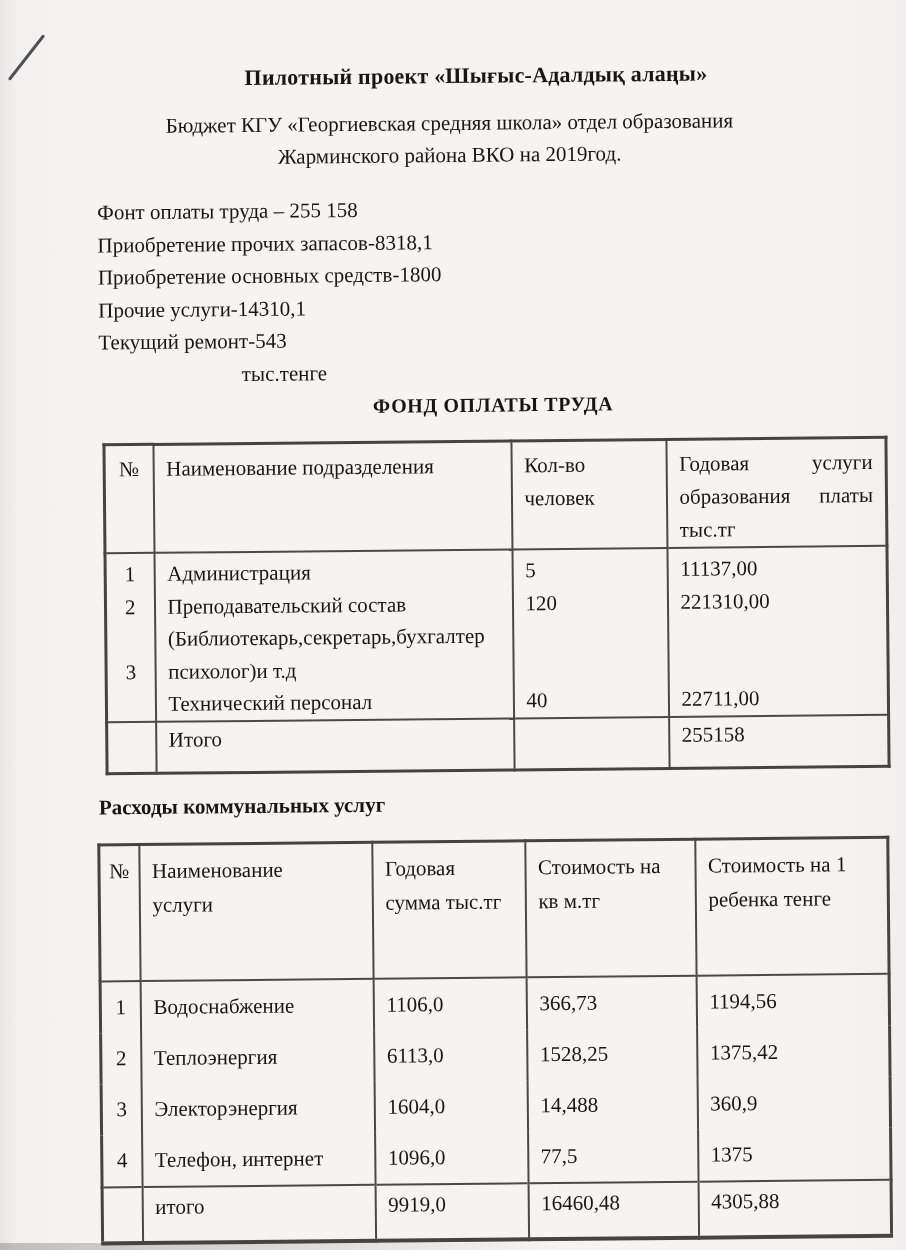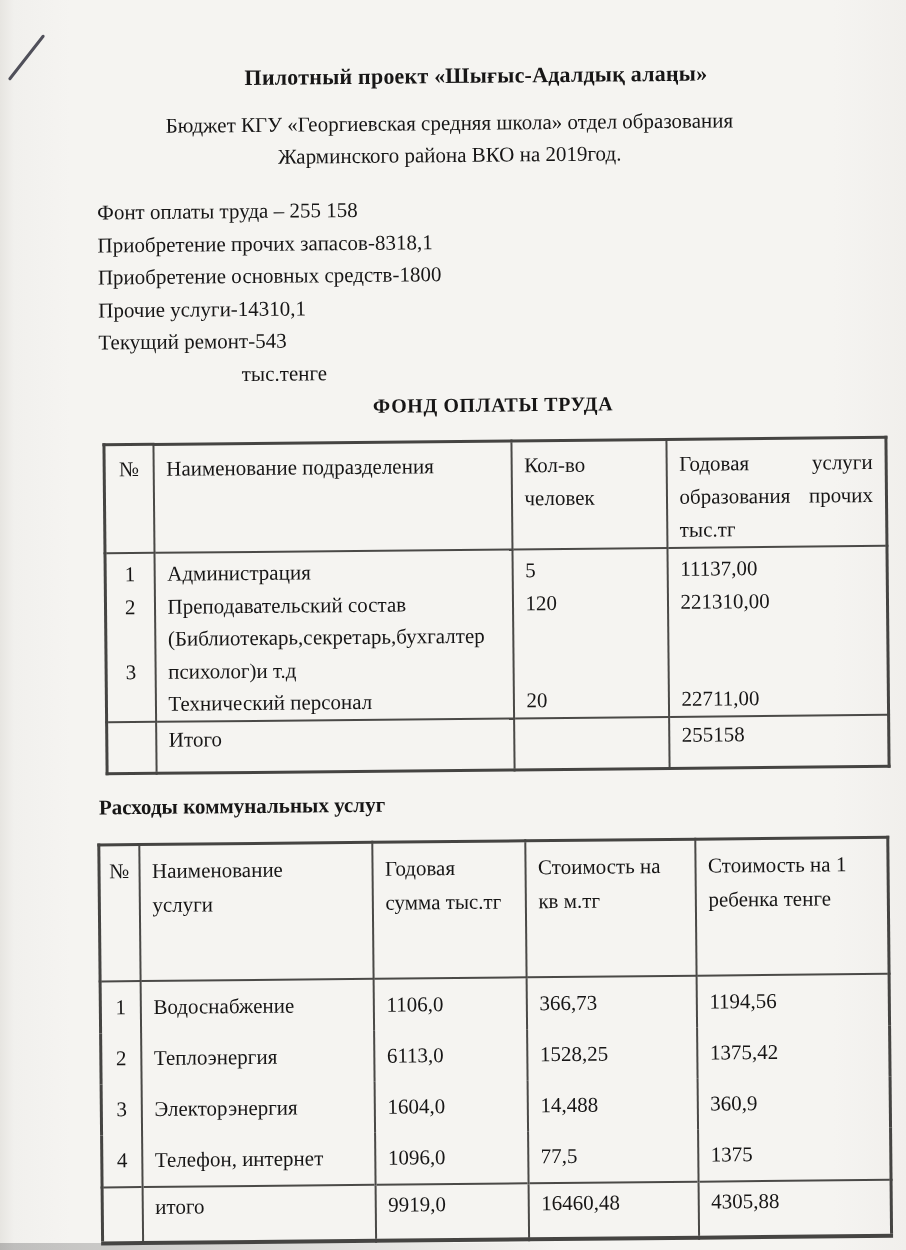--- a/index.html
+++ b/index.html
@@ -100,21 +100,21 @@
           <div>Кол-во</div>
           <div>человек</div>
         </td>
         <td>
           <div class="just">
             <span>Годовая</span>
             <span>услуги</span>
           </div>
           <div class="just">
             <span>образования</span>
-            <span>прочих</span>
+            <span>платы</span>
           </div>
           <div>тыс.тг</div>
         </td>
       </tr>
       <tr class="body">
         <td>
           <div class="ln num">1</div>
           <div class="ln num">2</div>
           <div class="ln num"></div>
           <div class="ln num">3</div>
@@ -125,21 +125,21 @@
           <div class="ln">Преподавательский состав</div>
           <div class="ln">(Библиотекарь,секретарь,бухгалтер</div>
           <div class="ln">психолог)и т.д</div>
           <div class="ln">Технический персонал</div>
         </td>
         <td>
           <div class="ln">5</div>
           <div class="ln">120</div>
           <div class="ln"></div>
           <div class="ln"></div>
-          <div class="ln">20</div>
+          <div class="ln">40</div>
         </td>
         <td>
           <div class="ln">11137,00</div>
           <div class="ln">221310,00</div>
           <div class="ln"></div>
           <div class="ln"></div>
           <div class="ln">22711,00</div>
         </td>
       </tr>
       <tr class="total">

